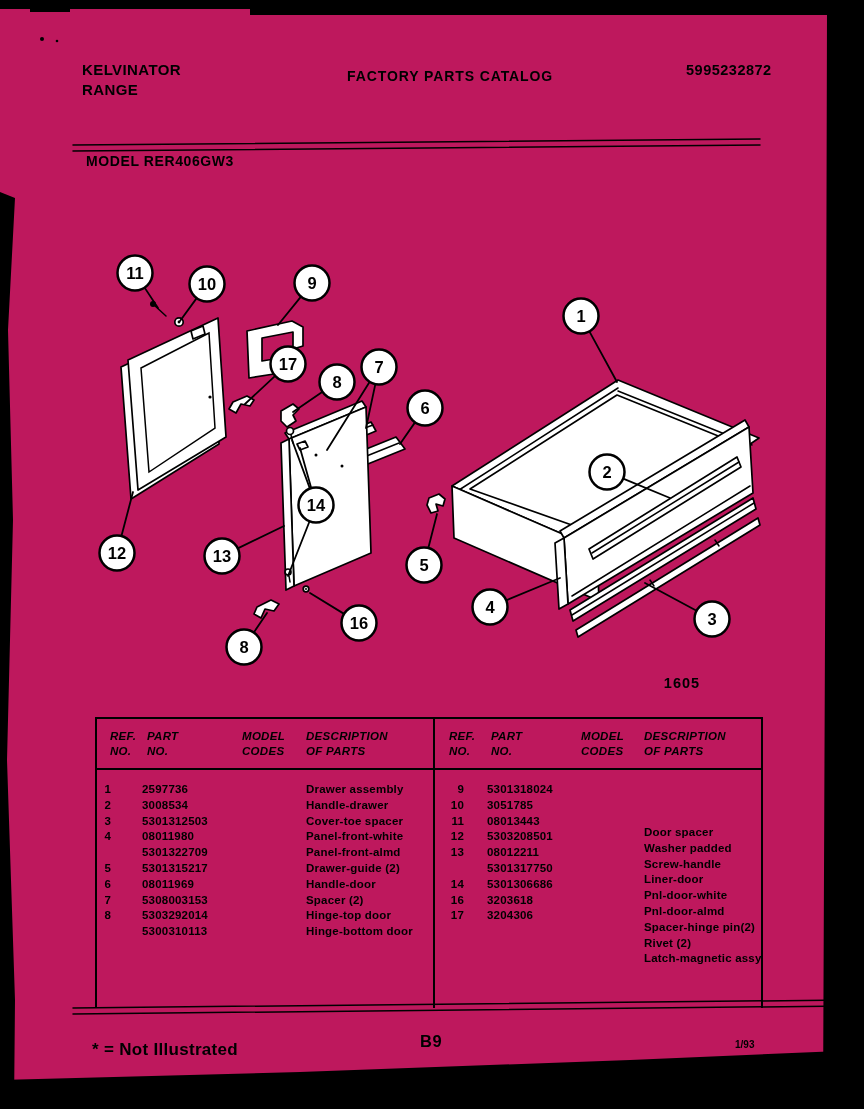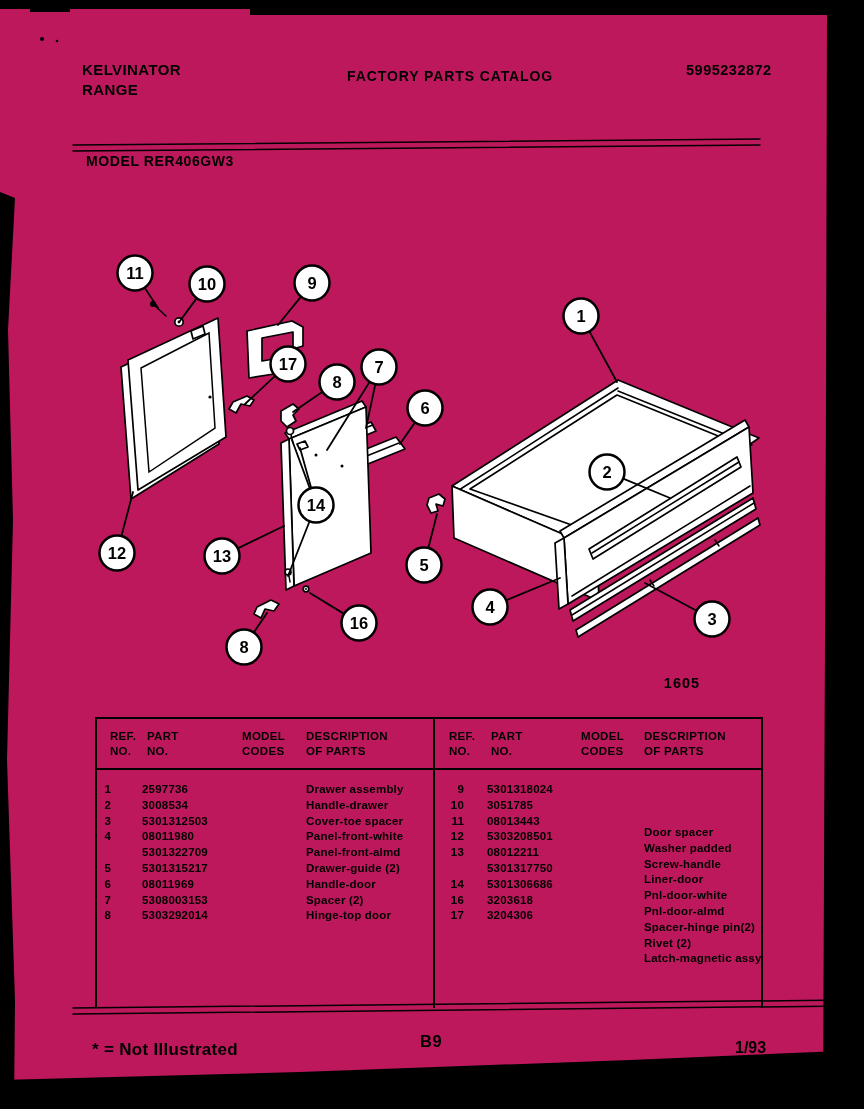--- a/index.html
+++ b/index.html
@@ -24,36 +24,36 @@
                text-anchor:middle;fill:#000;}
   .plate-number{left:658px;top:675px;width:48px;text-align:center;font-size:14.5px;letter-spacing:1px;}
   
   .table-box{left:95px;top:717px;width:668px;height:291px;border-top:2px solid #000;
              border-left:2px solid #000;border-right:2px solid #000;box-sizing:border-box;}
   .header-sep{position:absolute;left:0;right:0;top:49px;border-top:2px solid #000;}
   .tdivider{position:absolute;left:336px;top:0;width:2px;height:289px;background:#000;}
   .tsection{position:absolute;top:0;height:289px;}
   .sec-left{left:0;width:336px;}
   .sec-right{left:340px;width:324px;}
-  .th{position:absolute;font-size:11.5px;font-weight:700;letter-spacing:.3px;line-height:15px;}
+  .th{position:absolute;font-size:11.5px;font-weight:700;letter-spacing:.3px;line-height:15px;font-style:italic;}
   .tbody{position:absolute;top:64px;left:0;right:0;height:225px;}
   .trow{position:absolute;left:0;width:100%;height:15px;font-size:11.5px;font-weight:700;letter-spacing:.2px;}
   .c-ref{position:absolute;left:0;text-align:right;}
   .sec-left .c-ref{width:14px;}
   .sec-right .c-ref{width:27px;}
   .sec-left .c-part{position:absolute;left:45px;}
   .sec-right .c-part{position:absolute;left:50px;}
   .sec-left .c-code{position:absolute;left:145px;}
   .sec-right .c-code{position:absolute;left:144px;}
   .sec-left .c-desc{position:absolute;left:209px;}
   .sec-right .c-desc{position:absolute;left:207px;margin-top:43px;}
   
   .footer-note{left:92px;top:1040px;font-size:17px;letter-spacing:.3px;}
   .page-code{left:420px;top:1032px;font-size:16.5px;letter-spacing:.5px;}
-  .page-date{left:735px;top:1039px;font-size:16px;}
+  .page-date{left:735px;top:1039px;font-size:10px;}
 </style>
 </head>
 <body>
 
 <div class="page">
 
   <div class="abs brand b">
     <div>KELVINATOR</div>
     <div>RANGE</div>
   </div>
@@ -323,20 +323,26 @@
             <span class="c-part">5308003153</span>
             <span class="c-code"></span>
             <span class="c-desc">Spacer (2)</span>
           </div>
           <div class="trow" style="top: 126.4px;">
             <span class="c-ref">8</span>
             <span class="c-part">5303292014</span>
             <span class="c-code"></span>
             <span class="c-desc">Hinge-top door</span>
           </div>
+          <div class="trow" style="top: 142.2px;">
+            <span class="c-ref"></span>
+            <span class="c-part">5300310113</span>
+            <span class="c-code"></span>
+            <span class="c-desc">Hinge-bottom door</span>
+          </div>
         </div>
     </div>
 
     <div class="tsection sec-right">
       <span class="th" style="left:12px;top:10px"><span>REF.</span><br><span>NO.</span></span>
       <span class="th" style="left:54px;top:10px"><span>PART</span><br><span>NO.</span></span>
       <span class="th" style="left:144px;top:10px"><span>MODEL</span><br><span>CODES</span></span>
       <span class="th" style="left:207px;top:10px"><span>DESCRIPTION</span><br><span>OF PARTS</span></span>
       <div class="tbody">
           <div class="trow" style="top: 0px;">

